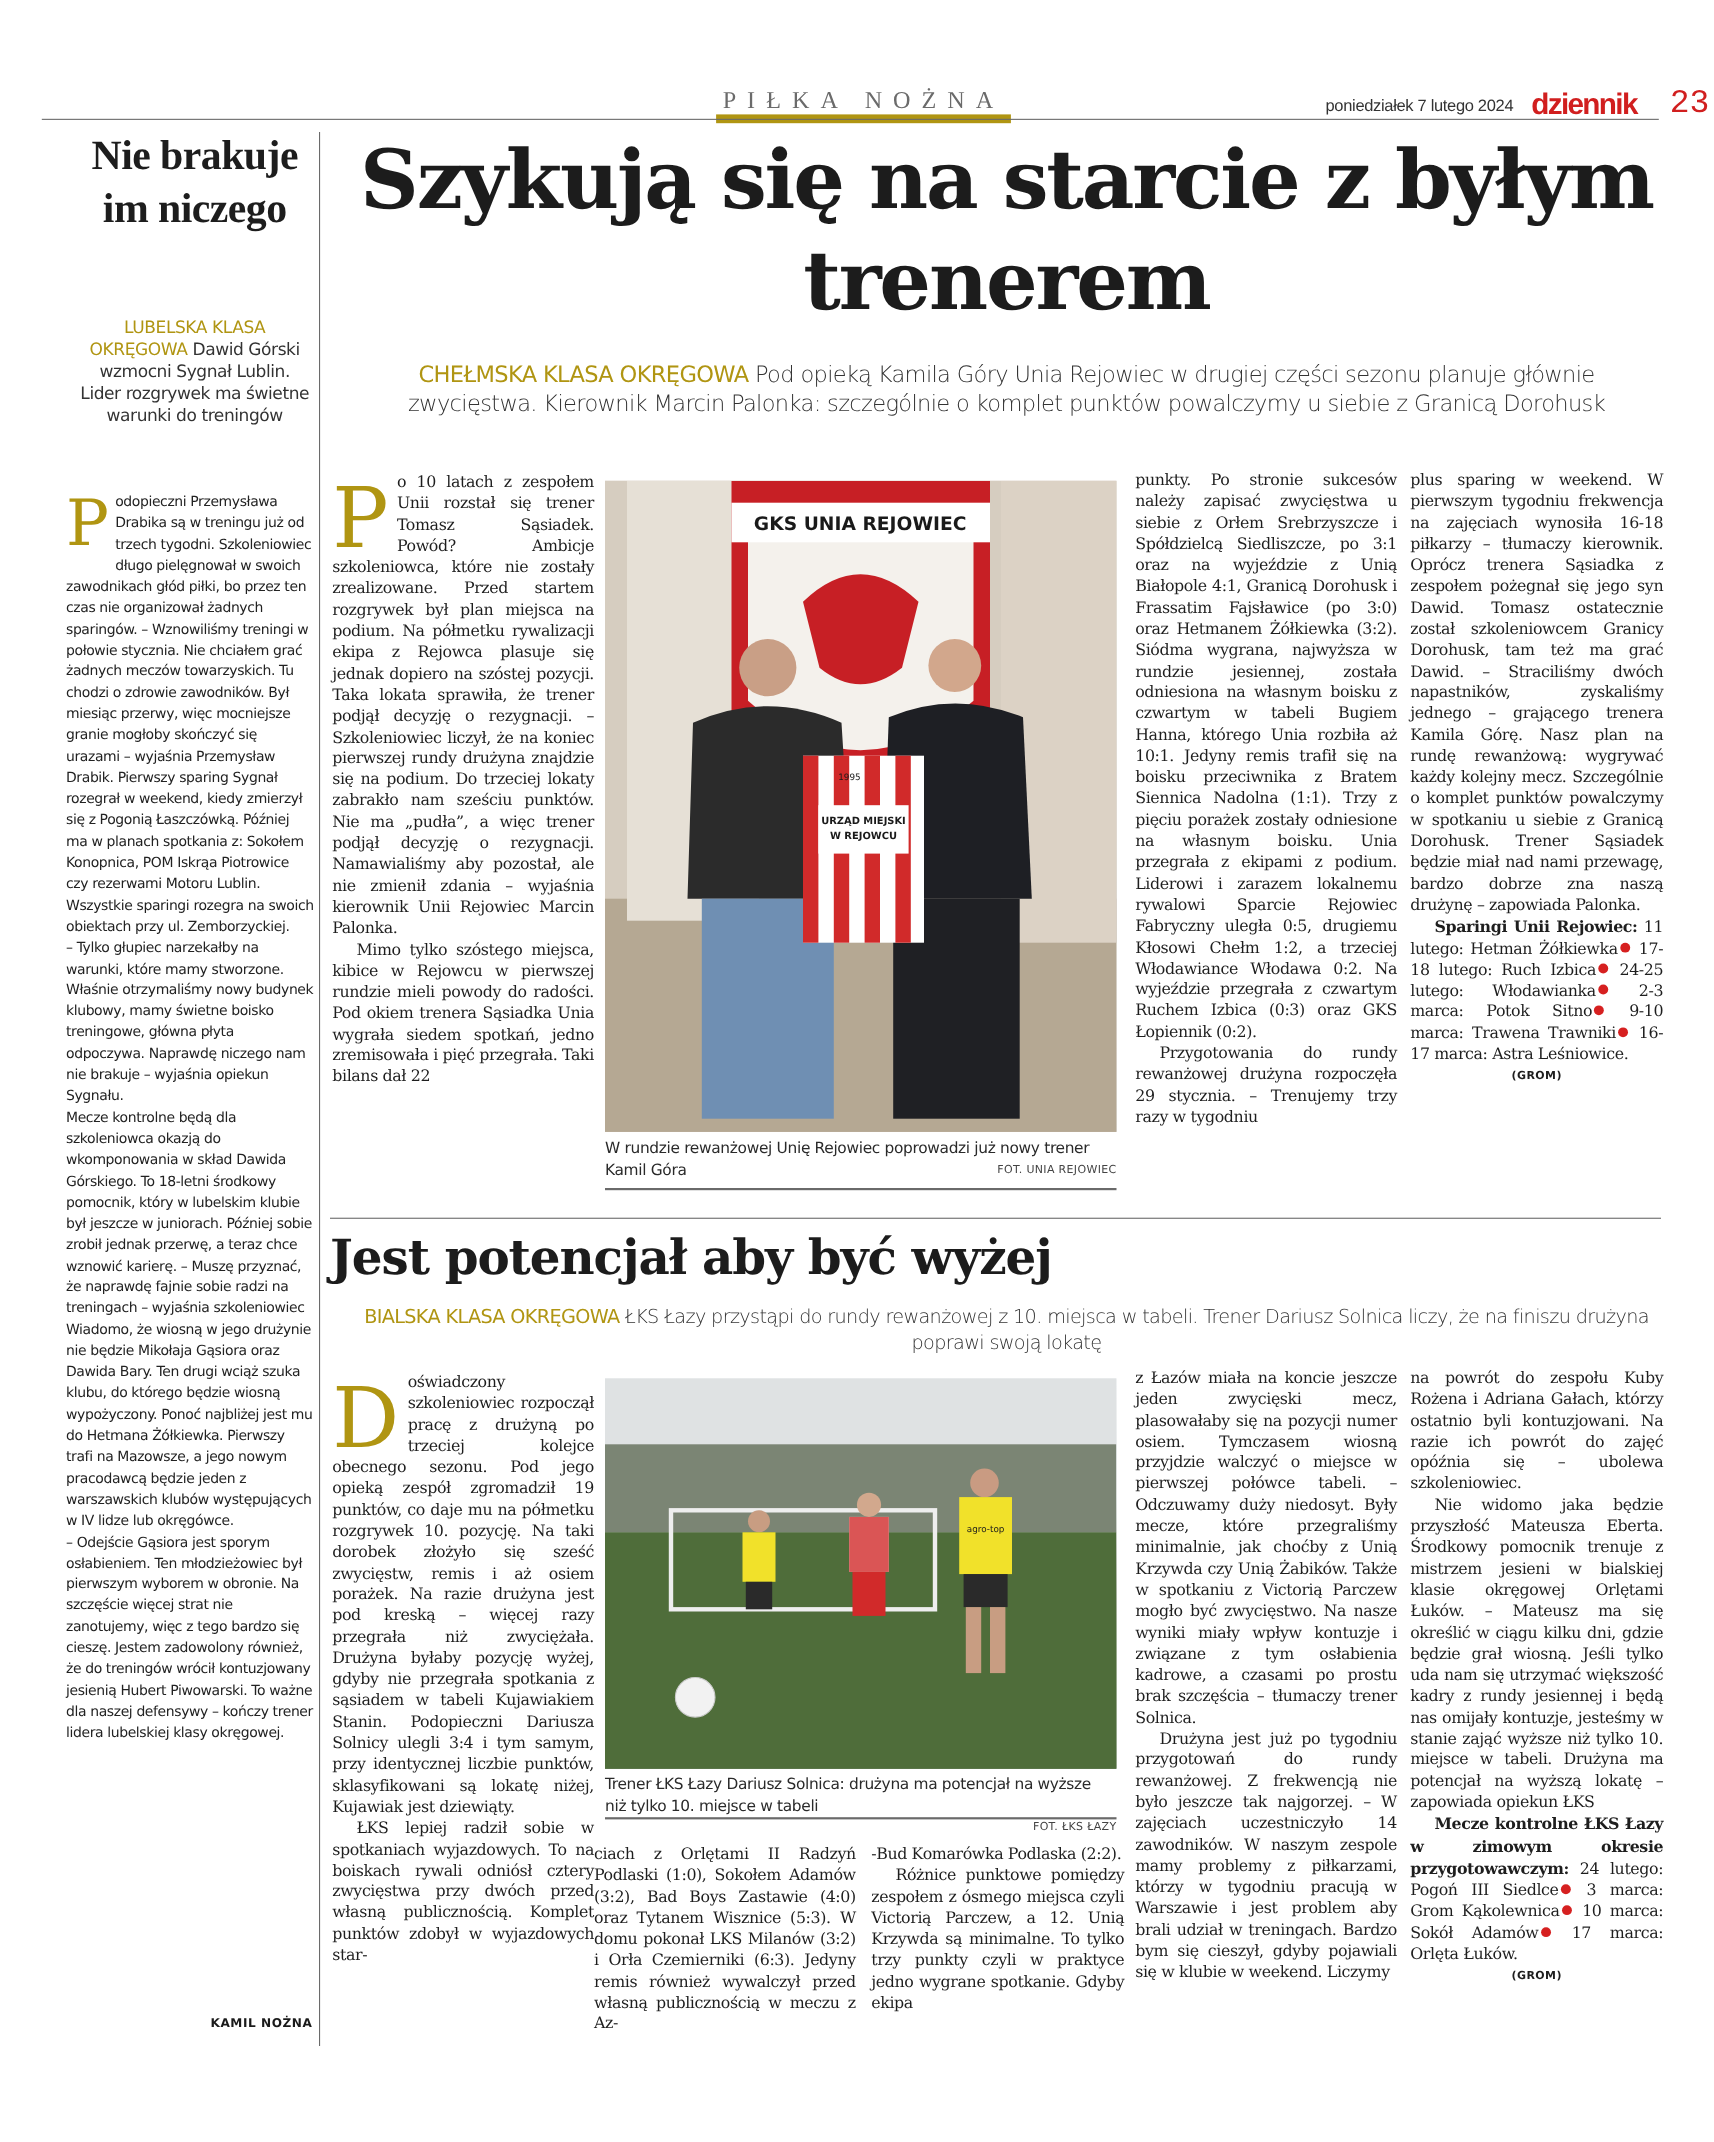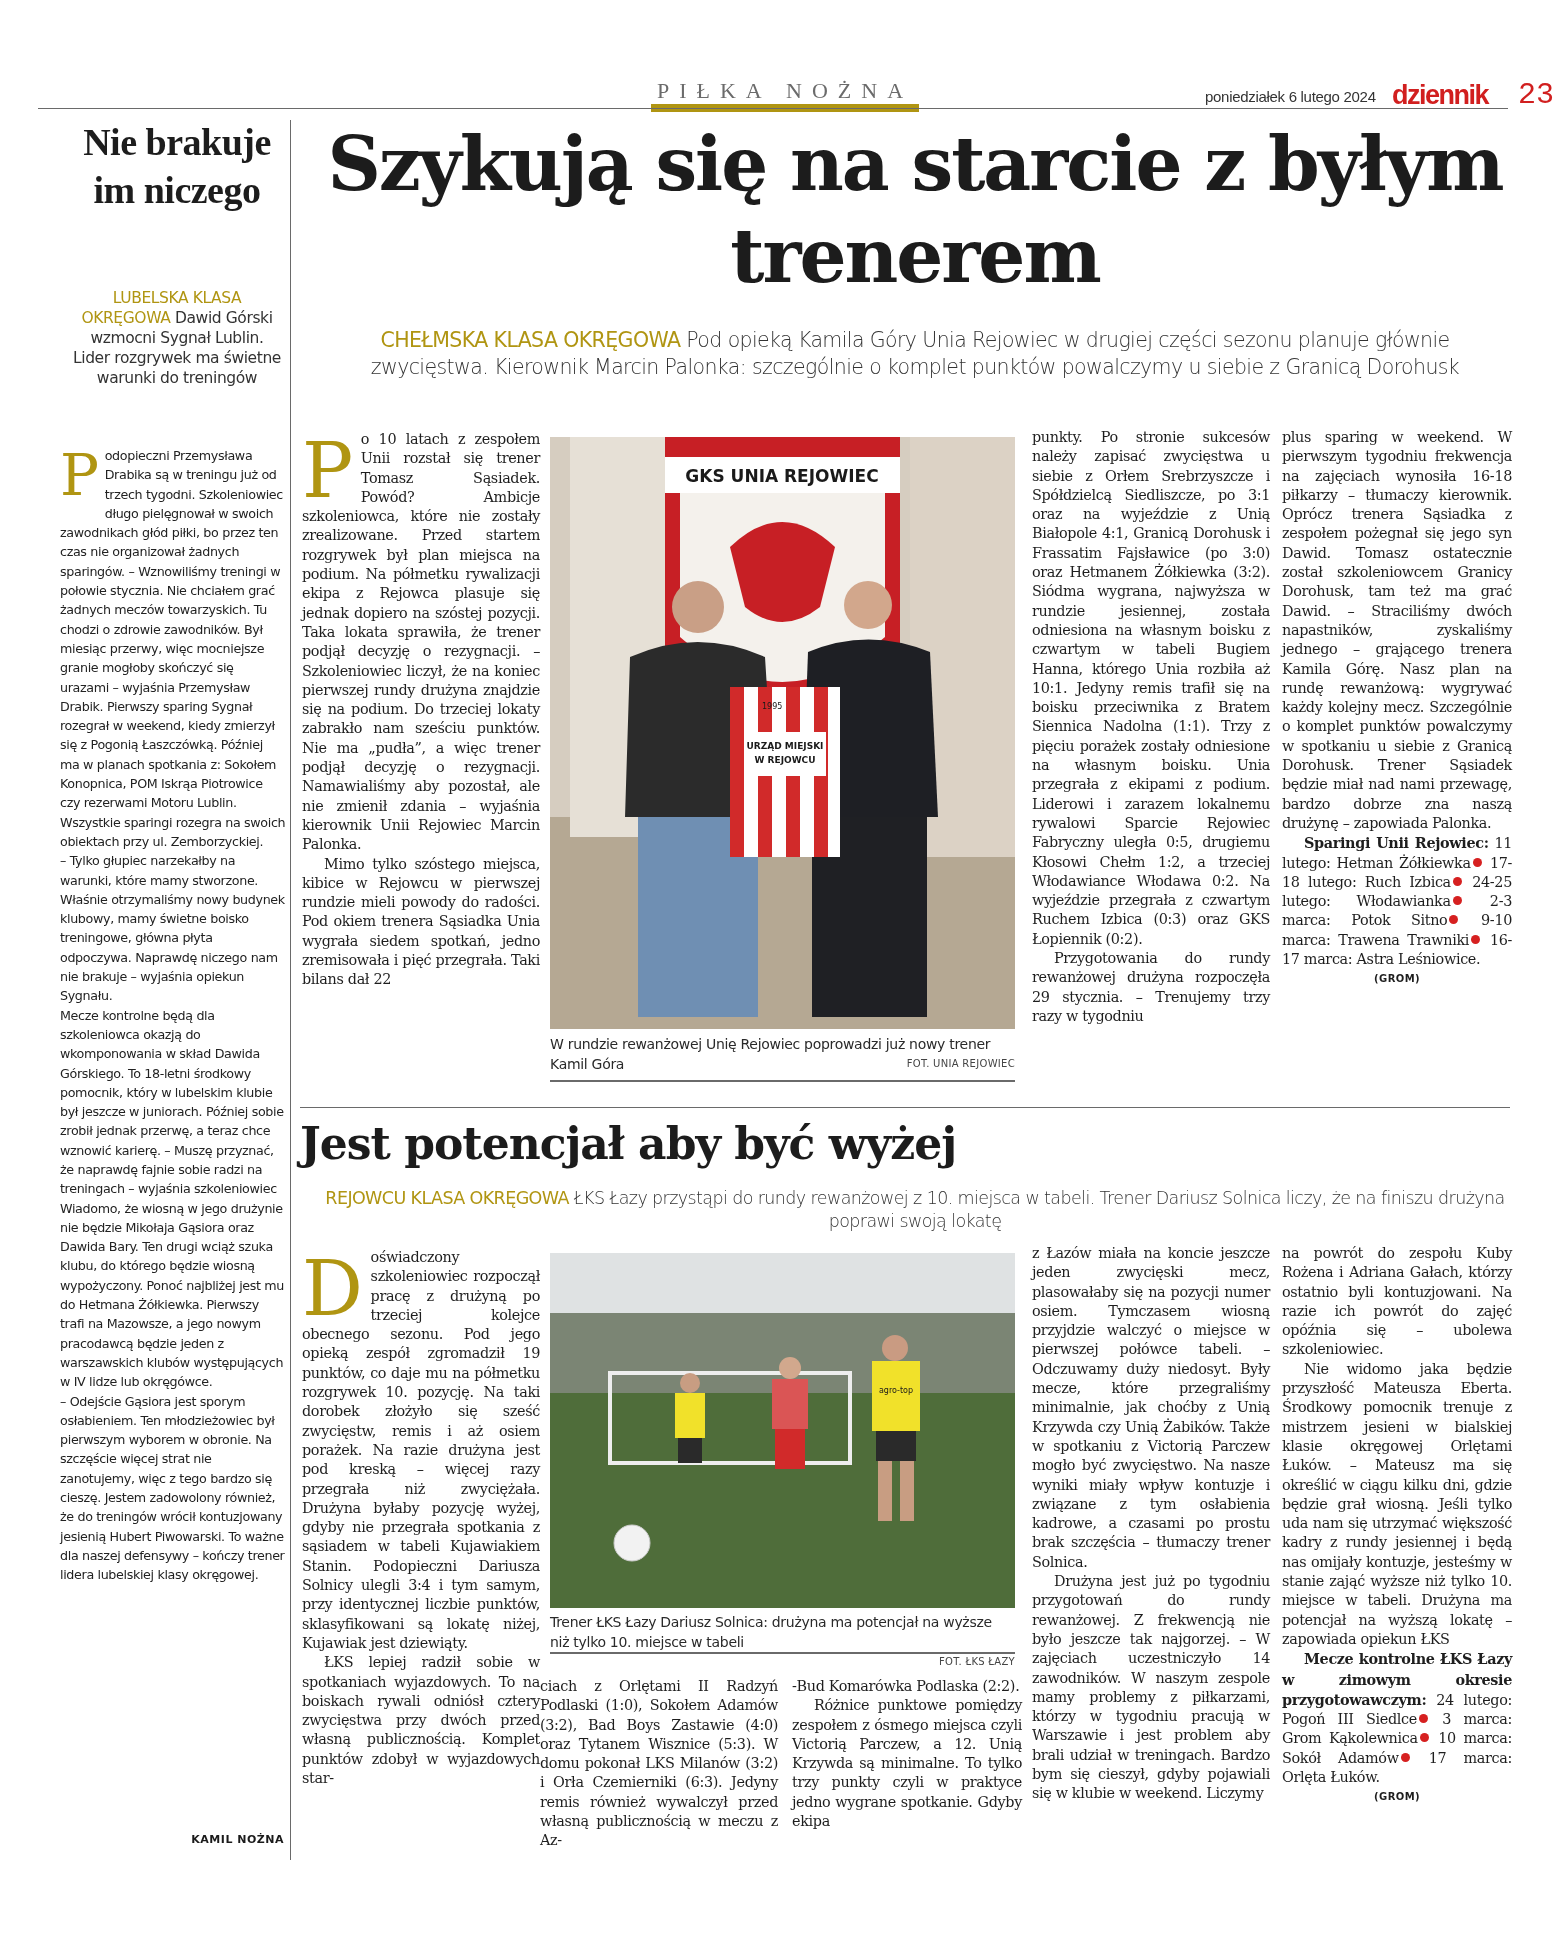--- a/index.html
+++ b/index.html
@@ -81,21 +81,21 @@
   }
   .a2-lead { left: 320px; top: 1187px; width: 1190px; font-size: 17.5px; line-height: 23px; }
   .photo2 { left: 550px; top: 1253px; width: 465px; height: 355px; background: linear-gradient(#e6e8ea 0%, #cfd3d5 30%, #6b7a5e 55%, #4e6b3a 70%, #3e5c2e 100%); }
 </style>
 </head>
 <body>
 
 <div class="section-label">PIŁKA NOŻNA</div>
 <div class="section-bar"></div>
 <div class="top-rule"></div>
-<div class="date">poniedziałek 6 lutego 2024</div>
+<div class="date">poniedziałek 7 lutego 2024</div>
 <div class="brand">dziennik</div>
 <div class="page-num">23</div>
 
 <div class="side-title">Nie brakuje im niczego</div>
 <div class="side-lead">
   <span class="kicker">LUBELSKA KLASA OKRĘGOWA</span><span> Dawid Górski wzmocni Sygnał Lublin. Lider rozgrywek ma świetne warunki do treningów</span>
 </div>
 <div class="side-body">
   <p><span class="dropcap">P</span><span>odopieczni Przemysława Drabika są w treningu już od trzech tygodni. Szkoleniowiec długo pielęgnował w swoich zawodnikach głód piłki, bo przez ten czas nie organizował żadnych sparingów. – Wznowiliśmy treningi w połowie stycznia. Nie chciałem grać żadnych meczów towarzyskich. Tu chodzi o zdrowie zawodników. Był miesiąc przerwy, więc mocniejsze granie mogłoby skończyć się urazami – wyjaśnia Przemysław Drabik. Pierwszy sparing Sygnał rozegrał w weekend, kiedy zmierzył się z Pogonią Łaszczówką. Później ma w planach spotkania z: Sokołem Konopnica, POM Iskrąa Piotrowice czy rezerwami Motoru Lublin. Wszystkie sparingi rozegra na swoich obiektach przy ul. Zemborzyckiej.</span></p>
   <p>– Tylko głupiec narzekałby na warunki, które mamy stworzone. Właśnie otrzymaliśmy nowy budynek klubowy, mamy świetne boisko treningowe, główna płyta odpoczywa. Naprawdę niczego nam nie brakuje – wyjaśnia opiekun Sygnału.</p>
@@ -168,21 +168,21 @@
     <span>9-10 marca: Trawena Trawniki</span><span class="dot"></span>
     <span>16-17 marca: Astra Leśniowice.</span>
   </p>
   <div class="grom">(GROM)</div>
 </div>
 
 <div class="section-rule"></div>
 
 <div class="a2-title">Jest potencjał aby być wyżej</div>
 <div class="lead a2-lead">
-  <span class="kicker">REJOWCU KLASA OKRĘGOWA</span><span> ŁKS Łazy przystąpi do rundy rewanżowej z 10. miejsca w tabeli. Trener Dariusz Solnica liczy, że na finiszu drużyna poprawi swoją lokatę</span>
+  <span class="kicker">BIALSKA KLASA OKRĘGOWA</span><span> ŁKS Łazy przystąpi do rundy rewanżowej z 10. miejsca w tabeli. Trener Dariusz Solnica liczy, że na finiszu drużyna poprawi swoją lokatę</span>
 </div>
 
 <div class="col" style="left:302px; top:1248px; width:238px;">
   <p><span class="dropcap">D</span><span>oświadczony szkoleniowiec rozpoczął pracę z drużyną po trzeciej kolejce obecnego sezonu. Pod jego opieką zespół zgromadził 19 punktów, co daje mu na półmetku rozgrywek 10. pozycję. Na taki dorobek złożyło się sześć zwycięstw, remis i aż osiem porażek. Na razie drużyna jest pod kreską – więcej razy przegrała niż zwyciężała. Drużyna byłaby pozycję wyżej, gdyby nie przegrała spotkania z sąsiadem w tabeli Kujawiakiem Stanin. Podopieczni Dariusza Solnicy ulegli 3:4 i tym samym, przy identycznej liczbie punktów, sklasyfikowani są lokatę niżej, Kujawiak jest dziewiąty.</span></p>
   <p class="ind">ŁKS lepiej radził sobie w spotkaniach wyjazdowych. To na boiskach rywali odniósł cztery zwycięstwa przy dwóch przed własną publicznością. Komplet punktów zdobył w wyjazdowych star-</p>
 </div>
 
 <div class="photo photo2">
   <svg width="465" height="355" viewBox="0 0 465 355">
     <rect x="0" y="0" width="465" height="140" fill="#dfe2e3"></rect>

